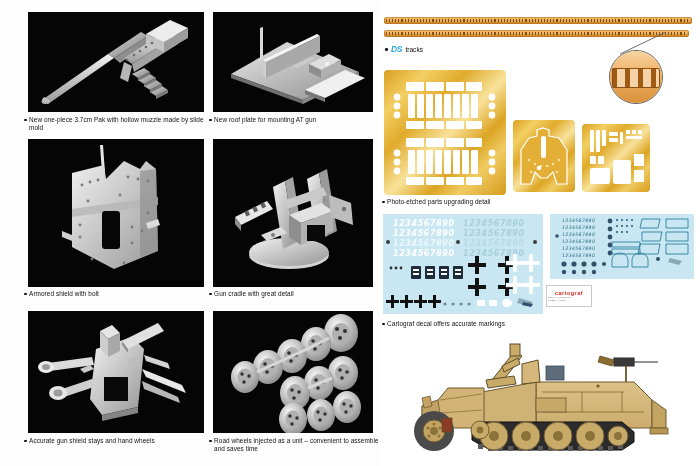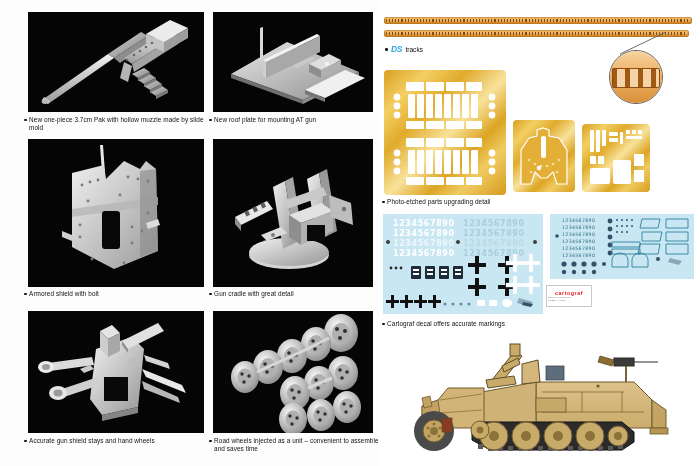--- a/index.html
+++ b/index.html
@@ -47,21 +47,21 @@
   .magline{position:absolute;height:.9px;background:#5f5f5f;transform-origin:left center;}
 
   
   .fret{position:absolute;border-radius:4px;
         background:linear-gradient(135deg,#d9a021 0%,#f3cf63 18%,#e0ab2c 34%,
                    #f6dd86 52%,#dca524 68%,#eec css 80%,#d69c1d 100%);
         background:linear-gradient(135deg,#d9a021 0%,#f3cf63 18%,#e0ab2c 34%,
                    #f8e29a 52%,#dca524 68%,#f0cb62 80%,#d69c1d 100%);}
 
   
-  .decal{position:absolute;background:#c9e7f2;}
+  .decal{position:absolute;background:#c9e7f2;font-style:italic;}
   .cartograf{position:absolute;background:#fff;border:.8px solid #c9c9c9;
         display:flex;flex-direction:column;align-items:center;justify-content:center;}
   .cartograf .cg1{color:#e02020;font-weight:700;font-size:5.4px;letter-spacing:.5px;}
   .cartograf .cg2{color:#7a7a7a;font-size:2.6px;letter-spacing:.2px;transform:scale(.95);}
 
   
   .dslabel{position:absolute;display:flex;align-items:center;gap:2.5px;}
   .dslabel .dot{width:2.6px;height:2.6px;background:#111;border-radius:50%;}
   .dsmark{font-style:italic;font-weight:700;font-size:8.5px;color:#2aa6e0;
           letter-spacing:-.5px;line-height:1;padding:0 1px;}

